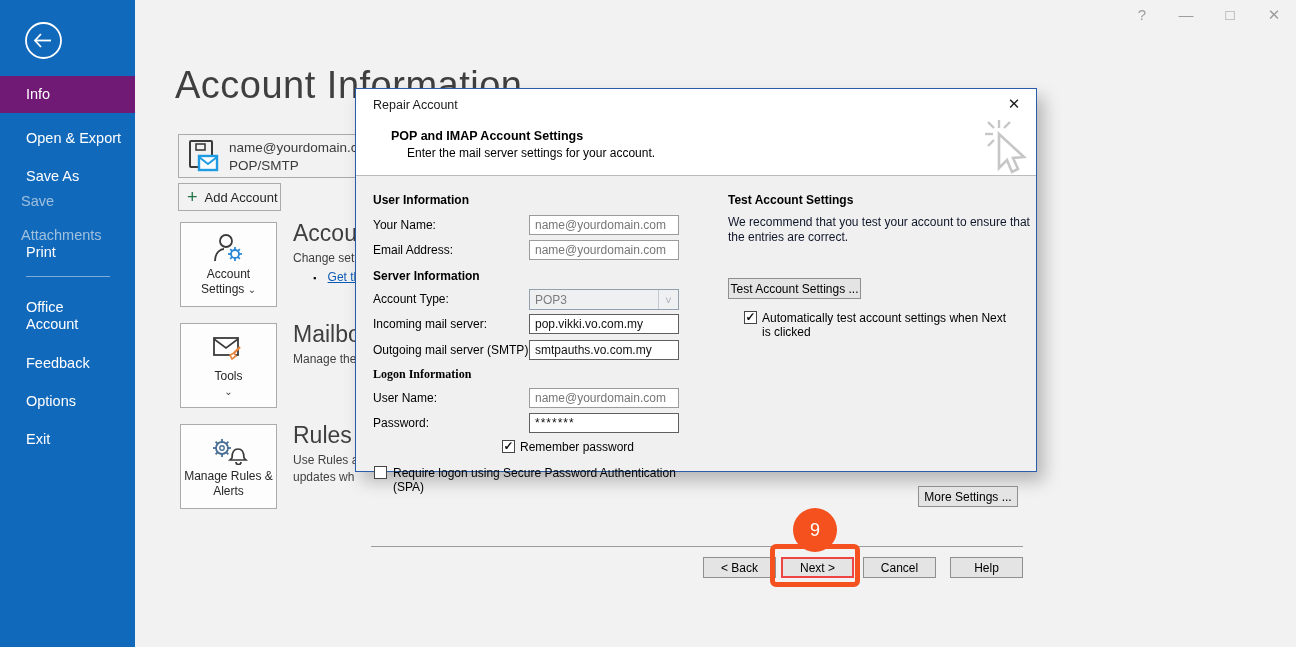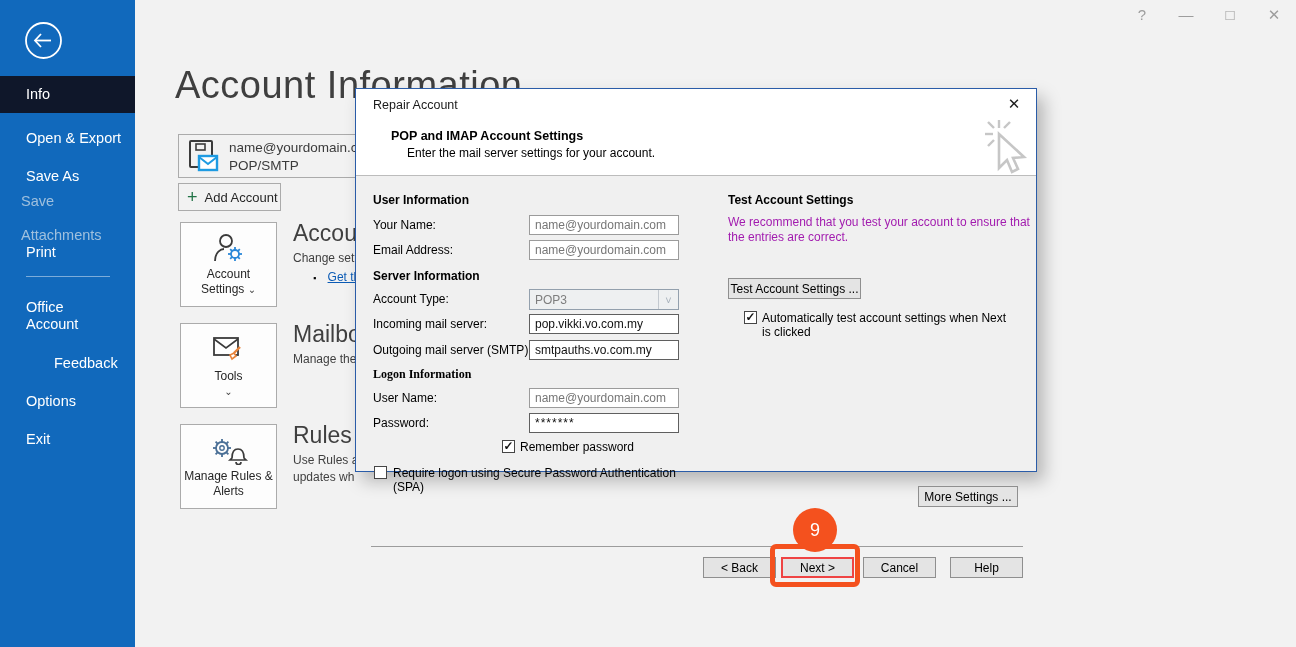--- a/index.html
+++ b/index.html
@@ -4,21 +4,21 @@
 <style>
   * { margin:0; padding:0; box-sizing:border-box; }
   html,body { width:1296px; height:647px; }
   body { font-family:"Liberation Sans", sans-serif; background:#f2f2f2; position:relative; overflow:hidden; }
 
   
   .sidebar { position:absolute; left:0; top:0; width:135px; height:647px; background:#1169bc; z-index:1; }
   .back-btn { position:absolute; left:24px; top:21px; width:39px; height:39px; cursor:pointer; }
   .nav-item { position:absolute; left:0; width:135px; height:34px; line-height:34px; padding-left:26px;
               color:#ffffff; font-size:14.5px; cursor:pointer; }
-  .nav-item.active { background:#0f172a; height:37px; line-height:37px; }
+  .nav-item.active { background:#701a75; height:37px; line-height:37px; }
   .nav-item.disabled { color:#9fc0de; }
   .nav-item.two-line { height:auto; line-height:17px; padding-top:2px; width:110px; }
   .nav-divider { position:absolute; left:26px; top:276px; width:84px; height:1px; background:rgba(255,255,255,.45); }
 
   
   .win-controls { position:absolute; top:6px; right:12px; display:flex; gap:24px; color:#9d9d9d; font-size:15px; z-index:2; }
   .win-controls span { width:20px; text-align:center; cursor:pointer; }
 
   
   .main-title { position:absolute; left:175px; top:64px; font-size:38px; font-weight:300; color:#3f3f3f; letter-spacing:.5px; }
@@ -56,21 +56,21 @@
   .inp { position:absolute; left:173px; width:150px; height:20px; background:#fff; border:1px solid #9b9b9b;
          font-size:12px; color:#767676; padding:0 5px; display:flex; align-items:center; white-space:nowrap; overflow:hidden; }
   .inp.dark { border-color:#5f5f5f; color:#111; }
   .combo { position:absolute; left:173px; width:150px; height:21px; background:#eef0f1; border:1px solid #93a0ad;
            display:flex; align-items:center; color:#7e7e7e; padding-left:5px; }
   .combo .arrow { position:absolute; right:0; top:0; width:20px; height:19px; border-left:1px solid #c3c9cf;
                   display:flex; align-items:center; justify-content:center; color:#a8b2bb; font-size:11px; }
   .cbx { position:absolute; width:13px; height:13px; background:#fff; border:1px solid #454545; font-size:12px;
          line-height:11px; text-align:center; color:#111; font-weight:bold; cursor:pointer; }
   .cbx-label { position:absolute; font-size:12px; color:#000; line-height:14px; }
-  .para { position:absolute; font-size:12px; color:#a21caf; line-height:15px; }
+  .para { position:absolute; font-size:12px; color:#0f172a; line-height:15px; }
   .btn { position:absolute; height:21px; background:#e4e4e4; border:1px solid #8f8f8f; font-size:12px; color:#000;
          display:flex; align-items:center; justify-content:center; cursor:pointer; font-family:"Liberation Sans",sans-serif; }
   .btn-next { border:2px solid #ef4444; }
   .dlg-footer-line { position:absolute; left:15px; top:457px; width:652px; height:1px; background:#9c9c9c; }
 
   
   .annot-rect { position:absolute; left:770px; top:544px; width:90px; height:43px; border:5px solid #f4511e;
                 border-radius:6px; z-index:20; pointer-events:none; }
   .annot-circle { position:absolute; left:793px; top:508px; width:44px; height:44px; border-radius:50%; background:#f4511e;
                   color:#fff; font-size:18px; display:flex; align-items:center; justify-content:center; z-index:21; }
@@ -87,21 +87,21 @@
       <polyline points="17,13 11,19.5 17,26" fill="none" stroke="#ffffff" stroke-width="1.8"></polyline>
     </svg>
   </div>
   <div class="nav-item active" style="top:76px;">Info</div>
   <div class="nav-item" style="top:121px;">Open &amp; Export</div>
   <div class="nav-item" style="top:159px;">Save As</div>
   <div class="nav-item disabled" style="top:184px;padding-left:21px;">Save Attachments</div>
   <div class="nav-item" style="top:235px;">Print</div>
   <div class="nav-divider"></div>
   <div class="nav-item two-line" style="top:297px;">Office Account</div>
-  <div class="nav-item" style="top:346px;margin-left:28px;">Feedback</div>
+  <div class="nav-item" style="top:346px;">Feedback</div>
   <div class="nav-item" style="top:384px;">Options</div>
   <div class="nav-item" style="top:422px;">Exit</div>
 </div>
 
 <div class="win-controls">
   <span>?</span>
   <span>—</span>
   <span>□</span>
   <span>✕</span>
 </div>

